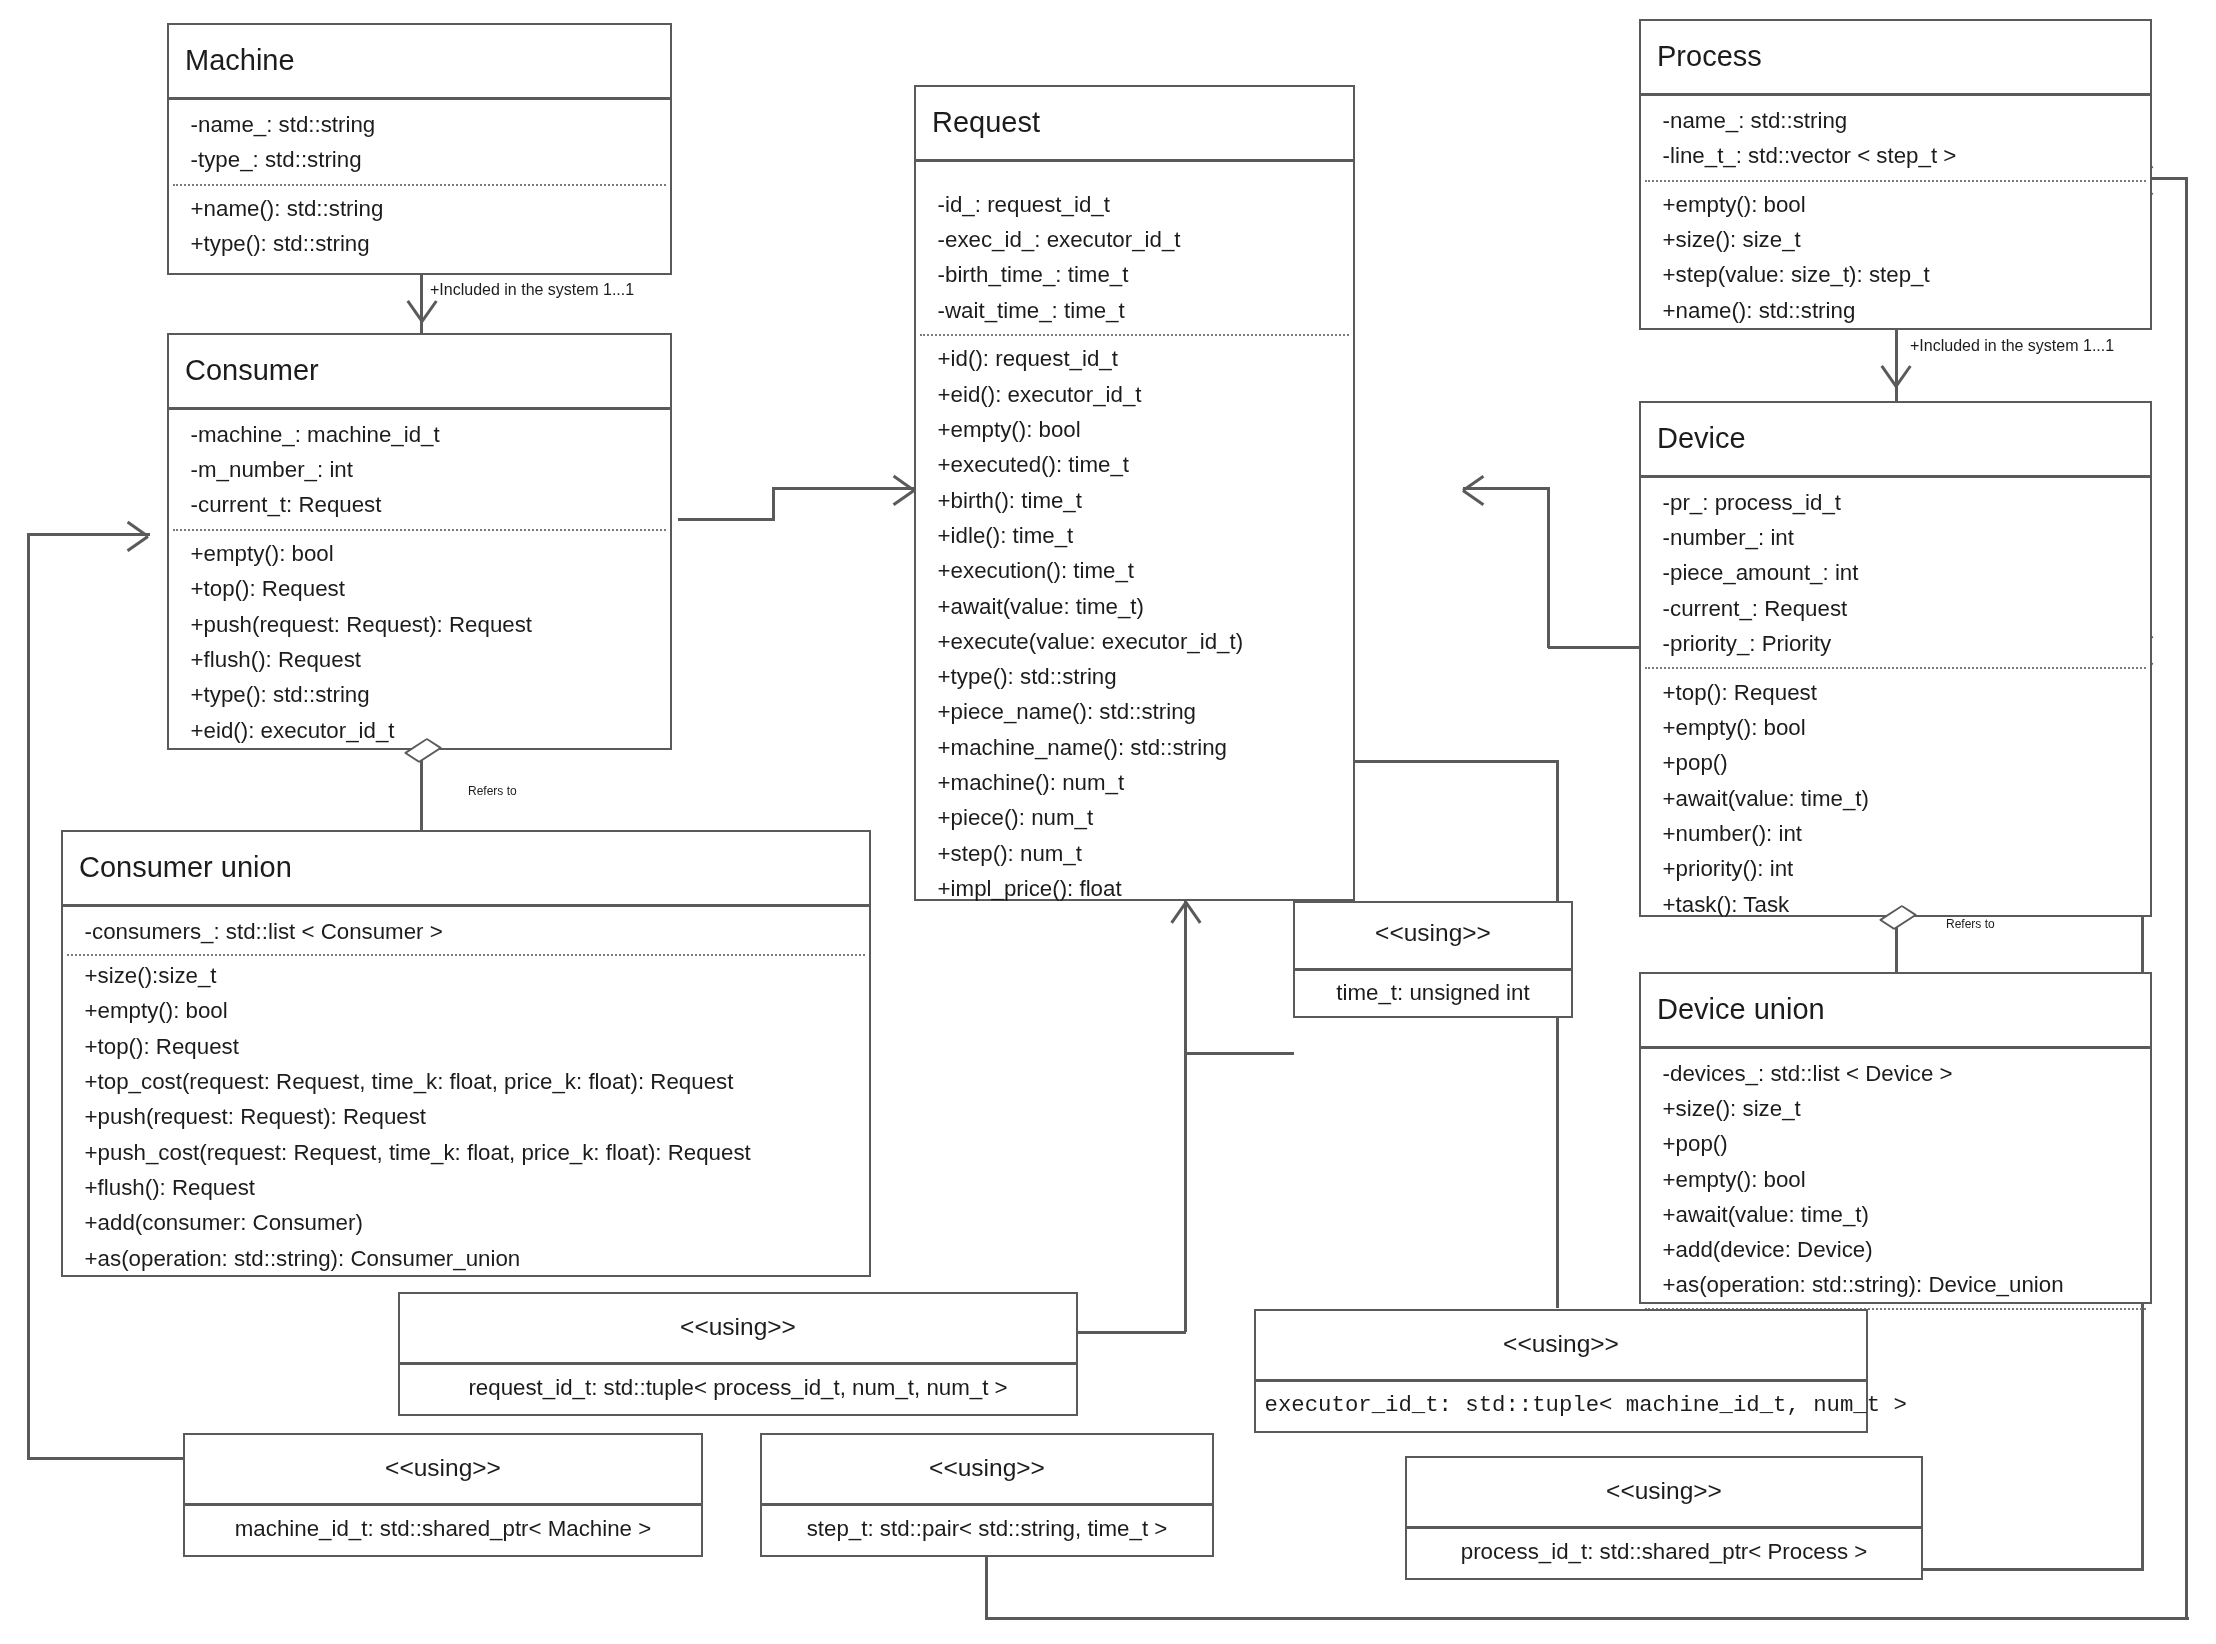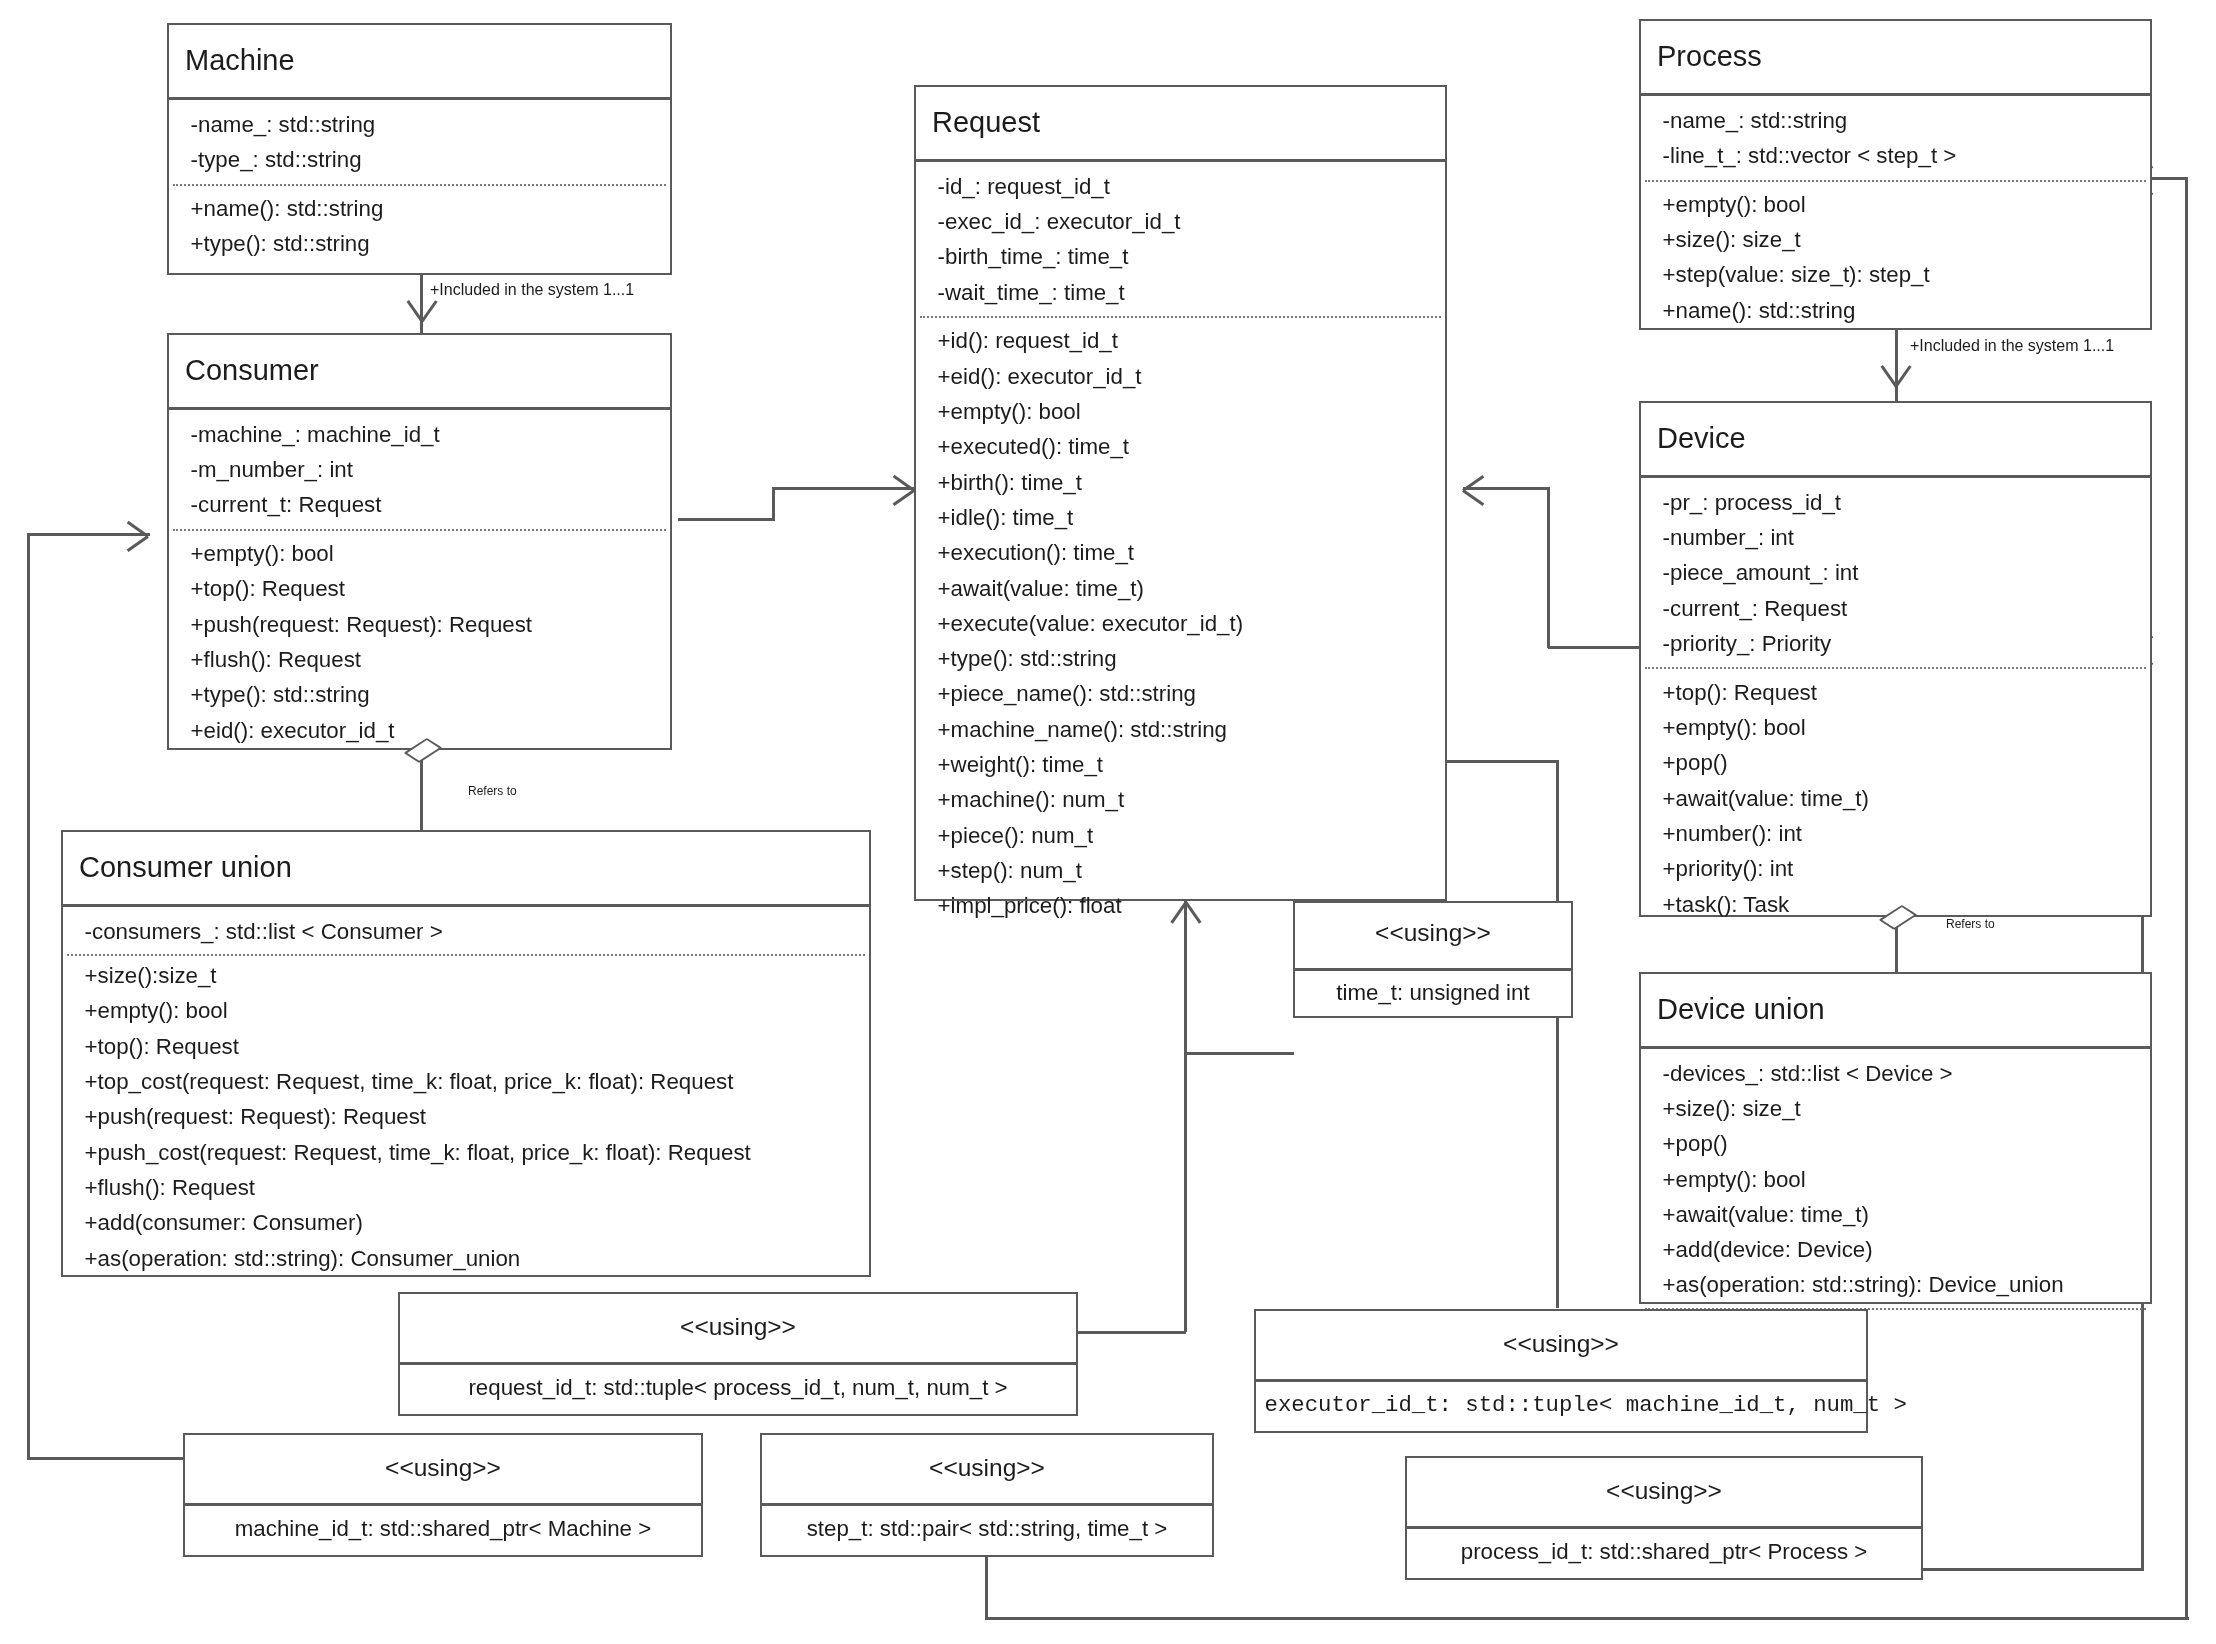--- a/index.html
+++ b/index.html
@@ -223,41 +223,40 @@
       <div class="uml-sep"></div>
       <div class="uml-row">+empty(): bool</div>
       <div class="uml-row">+top(): Request</div>
       <div class="uml-row">+push(request: Request): Request</div>
       <div class="uml-row">+flush(): Request</div>
       <div class="uml-row">+type(): std::string</div>
       <div class="uml-row">+eid(): executor_id_t</div>
     </div>
   </div>
 
-  <div class="uml-box" style="left:914px; top:85px; width:533px; height:816px;">
+  <div class="uml-box" style="left:914px; top:85px; width:441px; height:816px;gap:18px;">
     <div class="uml-title">Request</div>
     <div class="uml-body">
       <div class="uml-row">-id_: request_id_t</div>
       <div class="uml-row">-exec_id_: executor_id_t</div>
       <div class="uml-row">-birth_time_: time_t</div>
       <div class="uml-row">-wait_time_: time_t</div>
       <div class="uml-sep"></div>
       <div class="uml-row">+id(): request_id_t</div>
       <div class="uml-row">+eid(): executor_id_t</div>
       <div class="uml-row">+empty(): bool</div>
       <div class="uml-row">+executed(): time_t</div>
       <div class="uml-row">+birth(): time_t</div>
       <div class="uml-row">+idle(): time_t</div>
       <div class="uml-row">+execution(): time_t</div>
       <div class="uml-row">+await(value: time_t)</div>
       <div class="uml-row">+execute(value: executor_id_t)</div>
       <div class="uml-row">+type(): std::string</div>
       <div class="uml-row">+piece_name(): std::string</div>
       <div class="uml-row">+machine_name(): std::string</div>
-      <div class="uml-row">+weight(): time_t</div>
       <div class="uml-row">+machine(): num_t</div>
       <div class="uml-row">+piece(): num_t</div>
       <div class="uml-row">+step(): num_t</div>
       <div class="uml-row">+impl_price(): float</div>
     </div>
   </div>
 
   <div class="uml-box" style="left:1639px; top:19px; width:513px; height:311px;">
     <div class="uml-title">Process</div>
     <div class="uml-body">

